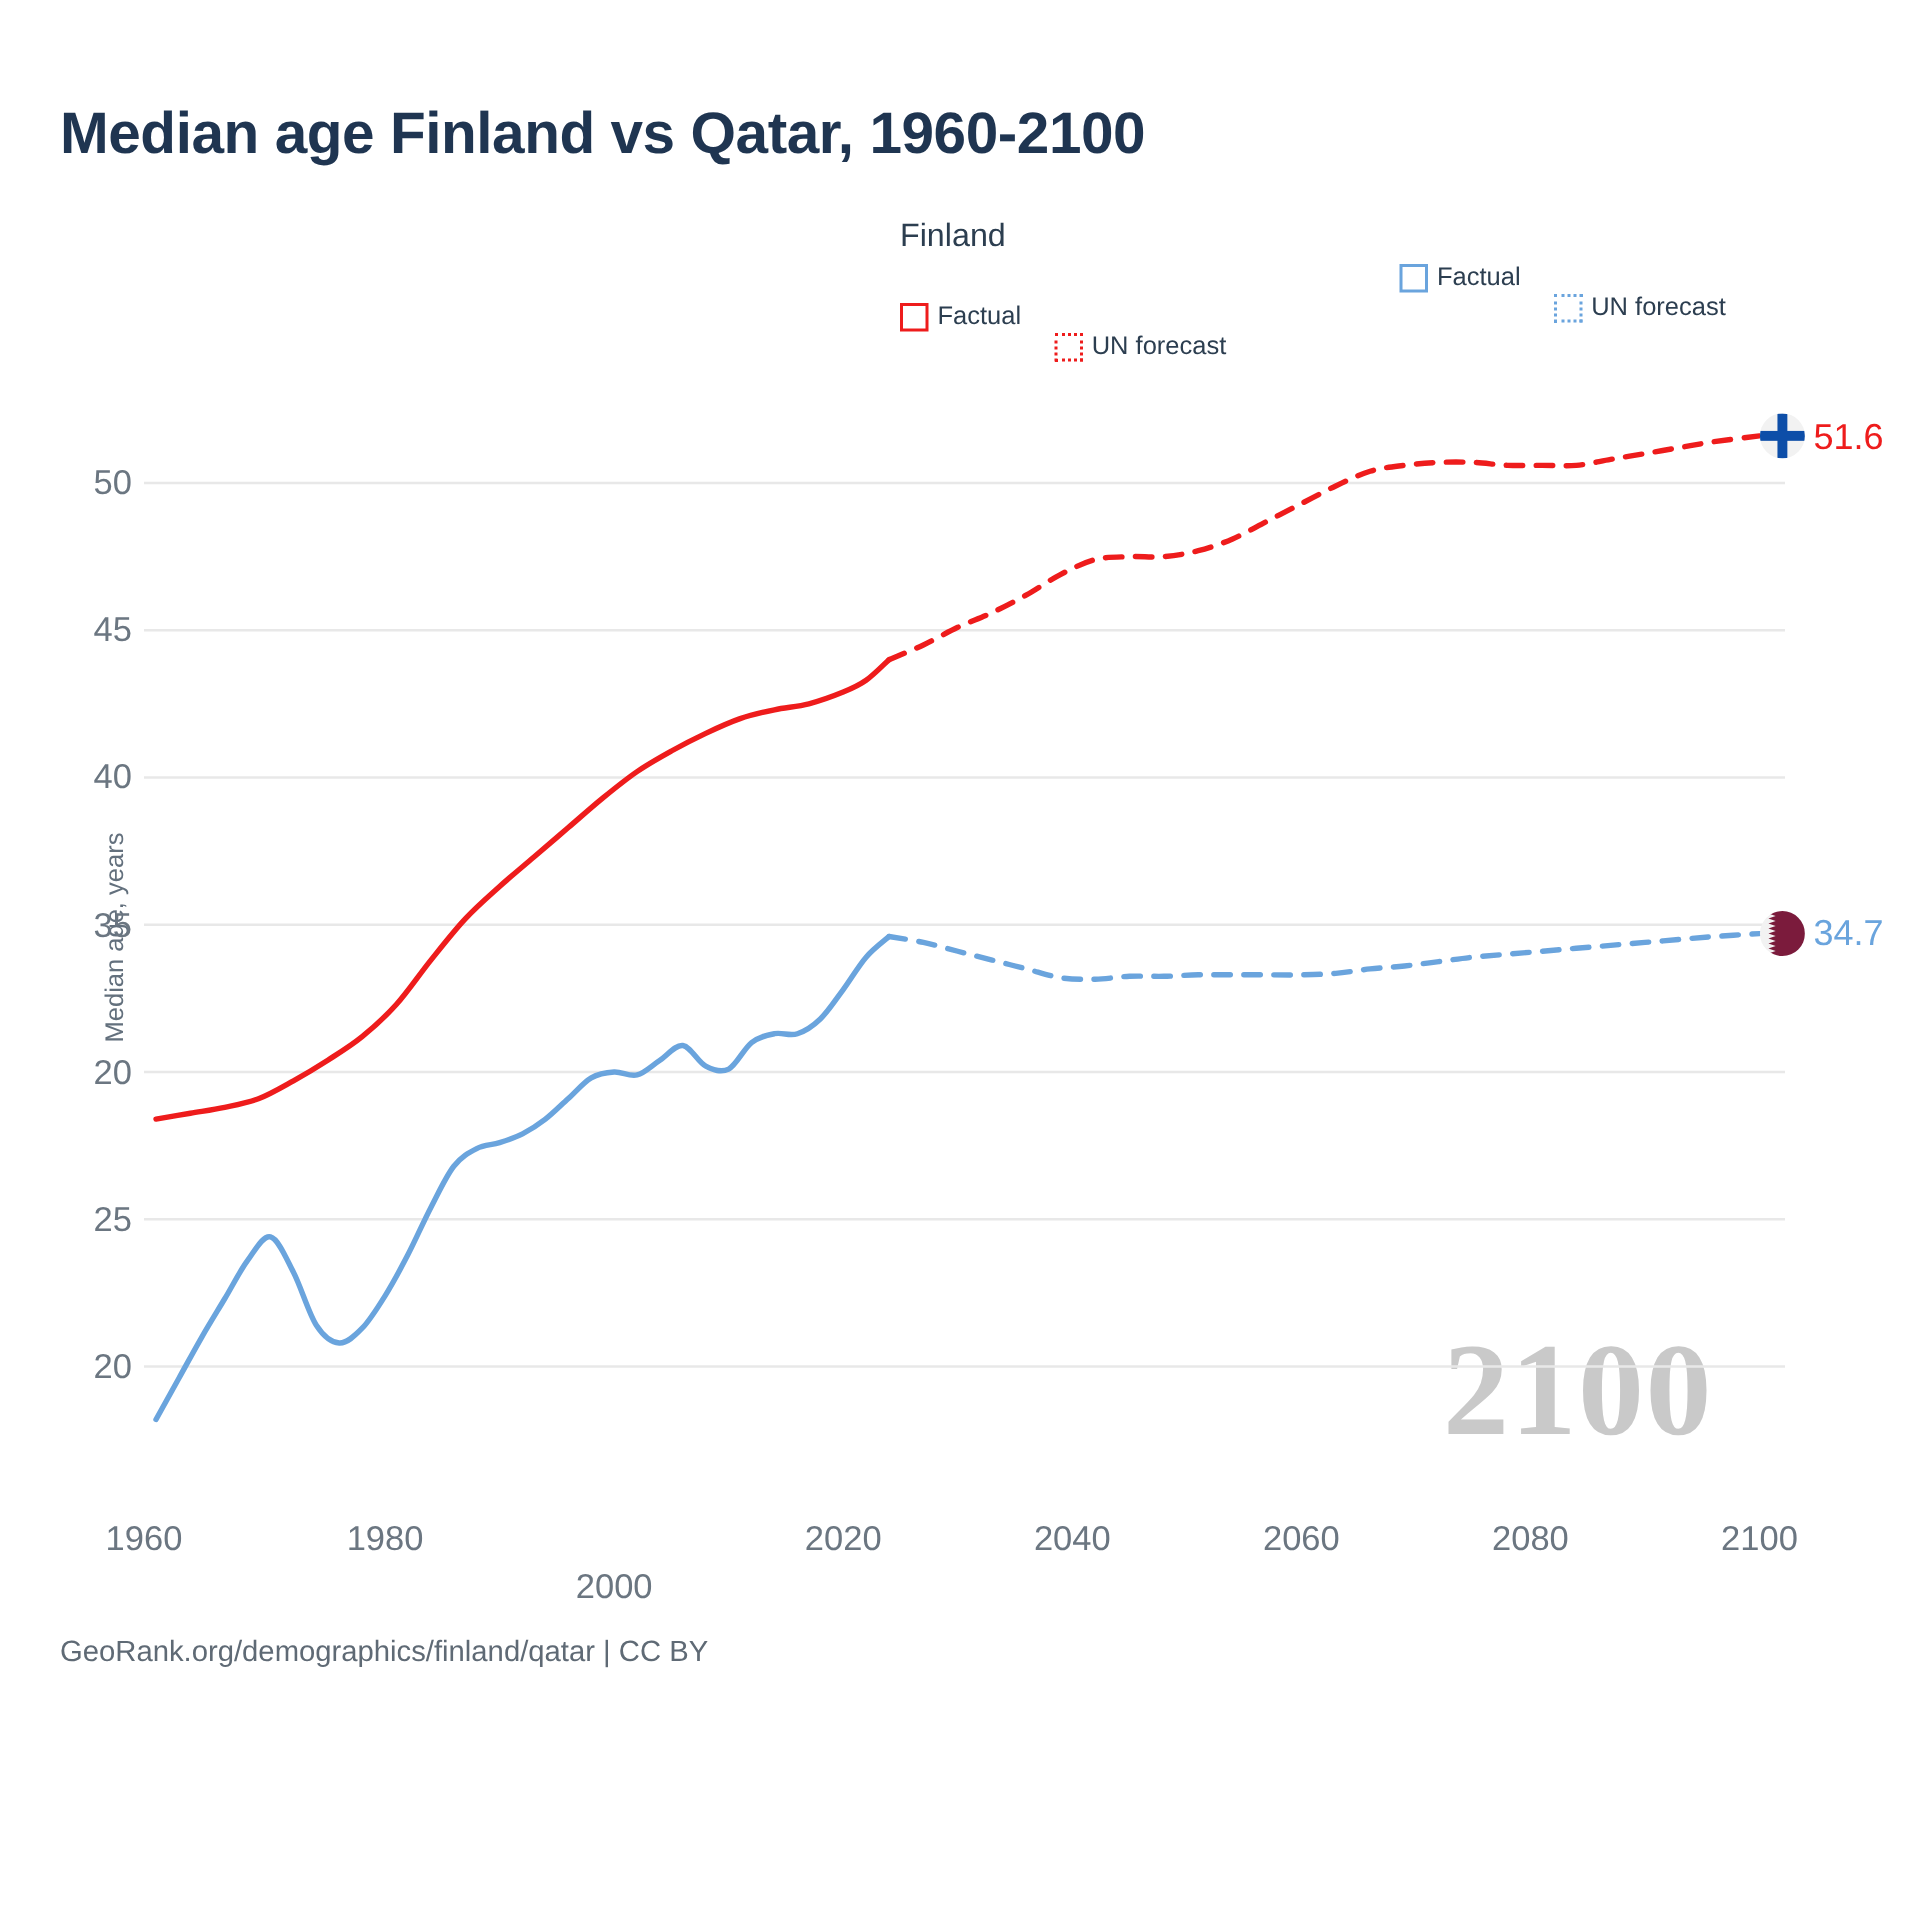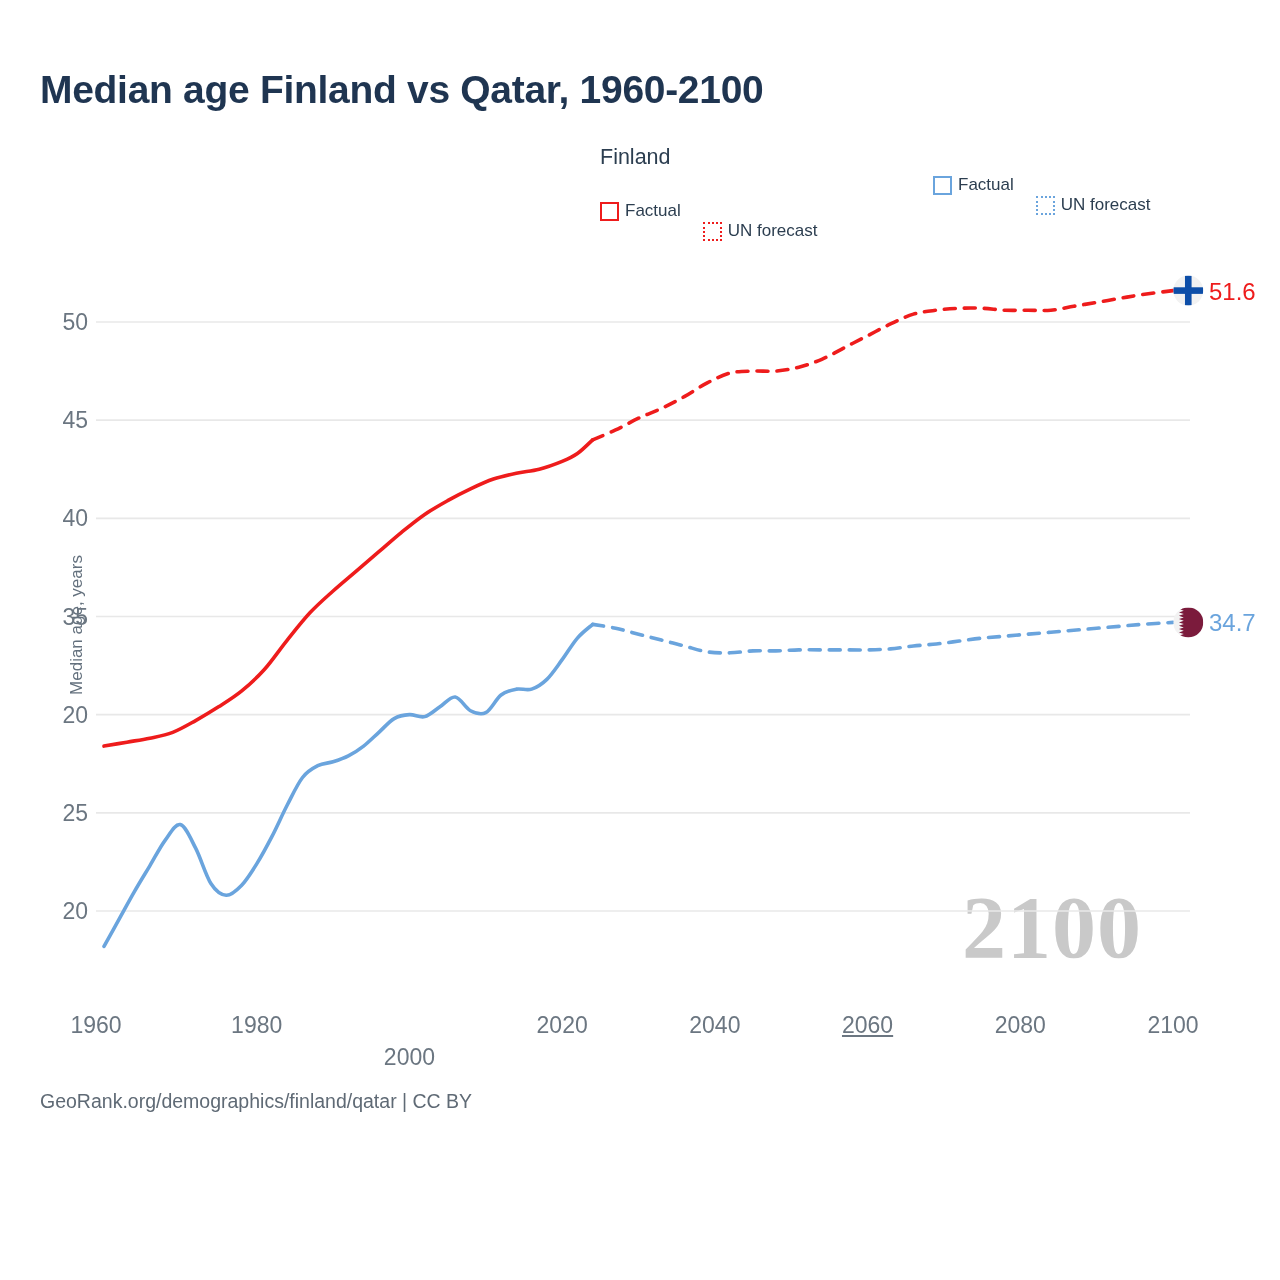--- a/index.html
+++ b/index.html
@@ -212,21 +212,21 @@
         <div class="y-tick" style="top: 518.333px;">40</div>
         <div class="y-tick" style="top: 420.167px;">45</div>
         <div class="y-tick" style="top: 322px;">50</div>
       </div>
     <div id="x-ticks">
         <div class="x-tick" style="left: 96px;">1960</div>
         <div class="x-tick" style="left: 256.714px;">1980</div>
         <div class="x-tick" style="left: 409.429px; margin-top: 32px;">2000</div>
         <div class="x-tick" style="left: 562.143px;">2020</div>
         <div class="x-tick" style="left: 714.857px;">2040</div>
-        <div class="x-tick" style="left: 867.571px; text-decoration: underline;">2060</div>
+        <div class="x-tick" style="left: 867.571px;">2060</div>
         <div class="x-tick" style="left: 1020.29px;">2080</div>
         <div class="x-tick" style="left: 1173px;">2100</div>
       </div>
 
     <div class="watermark">2100</div>
 
     <svg class="plot-svg" id="plot-svg" viewBox="0 0 1280 1060">
       <defs>
         <clipPath id="fiflagclip">
             <circle cx="0" cy="0" r="15"></circle>

